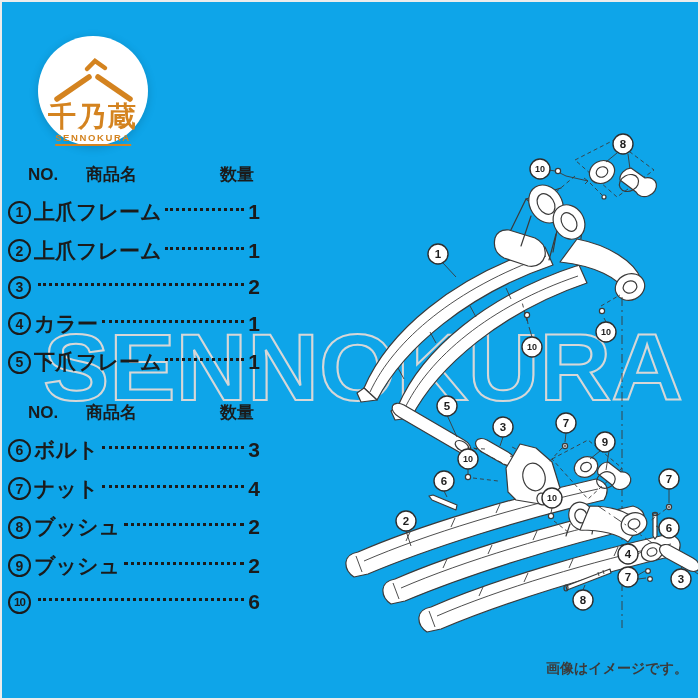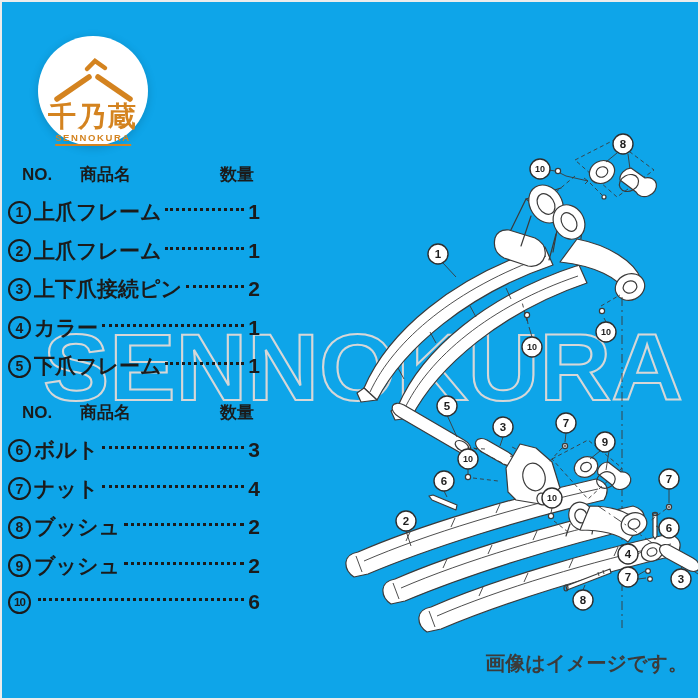--- a/index.html
+++ b/index.html
@@ -12,21 +12,21 @@
         background:#fff;box-shadow:0 2px 10px rgba(0,0,0,.16);z-index:5;text-align:center;}
   #logo svg{position:absolute;left:0;top:0;}
   .logo-kanji{position:absolute;left:0;right:0;top:62px;font-size:28px;font-weight:bold;
         letter-spacing:2px;}
   .logo-romaji{position:absolute;left:50%;transform:translateX(-50%);top:96px;font-size:9.5px;
         font-weight:bold;letter-spacing:1.6px;padding-bottom:1px;border-bottom:2px solid;}
 
   
   .plist{position:absolute;left:8px;width:252px;z-index:4;}
   #plist1{top:163px;} #plist2{top:401px;}
-  .phead{display:flex;font-size:17px;font-weight:bold;margin:0 0 12px 14px;align-items:baseline;}
+  .phead{display:flex;font-size:17px;font-weight:bold;margin:0 0 12px 20px;align-items:baseline;}
   .phead .h-no{width:58px;}
   .phead .h-qty{margin-left:auto;margin-right:6px;}
   .prow{display:flex;align-items:center;margin-bottom:10.5px;font-size:21px;font-weight:bold;}
   .circ{flex:0 0 auto;width:23px;height:23px;border:2.2px solid #1b1b1b;border-radius:50%;
         display:flex;align-items:center;justify-content:center;font-size:14px;margin-right:3px;
         box-sizing:border-box;}
   .circ.two{font-size:11.5px;letter-spacing:-1px;}
   .pname{white-space:nowrap;}
   .leader{flex:1 1 auto;min-width:12px;border-bottom:3.2px dotted #1b1b1b;margin:0 4px 5px 4px;}
   .qty{flex:0 0 auto;text-align:right;}
@@ -41,21 +41,21 @@
   .wh{stroke:#3a3a3a;stroke-width:1.2;fill:#ffffff;stroke-linejoin:round;}
   .thin{stroke:#3a3a3a;stroke-width:.9;fill:none;}
   .dsh{stroke:#3a3a3a;stroke-width:.9;fill:none;stroke-dasharray:4 3;}
   .ddot{stroke:#3a3a3a;stroke-width:.9;fill:none;stroke-dasharray:9 4 2 4;}
   .co{fill:#fff;stroke:#2e2e2e;stroke-width:1.4;}
   .cot{font:bold 11.5px "Liberation Sans",sans-serif;text-anchor:middle;fill:#1e1e1e;stroke:none;}
   .cot.small{font-size:9px;font-weight:bold;}
 
   
   #disclaimer{position:absolute;right:12px;bottom:22px;text-align:right;z-index:5;
-        font-size:20px;font-weight:bold;color:#3b3b3b;line-height:1.45;}
+        font-size:14px;font-weight:bold;color:#3b3b3b;line-height:1.45;}
 </style>
 </head>
 <body>
 
 <div id="stage">
   <div id="frame"></div>
 
   <div id="logo">
     <svg width="110" height="110" viewBox="0 0 110 110">
       <g stroke="#D4831F" stroke-width="5.5" fill="none" stroke-linecap="round">
@@ -86,21 +86,20 @@
           <span class="qty">1</span>
         </div>
         <div class="prow">
           <span class="circ">2</span>
           <span class="pname">上爪フレーム</span>
           <span class="leader"></span>
           <span class="qty">1</span>
         </div>
         <div class="prow">
           <span class="circ">3</span>
-          <span class="pname">上下爪接続ピン</span>
           <span class="leader"></span>
           <span class="qty">2</span>
         </div>
         <div class="prow">
           <span class="circ">4</span>
           <span class="pname">カラー</span>
           <span class="leader"></span>
           <span class="qty">1</span>
         </div>
         <div class="prow">

